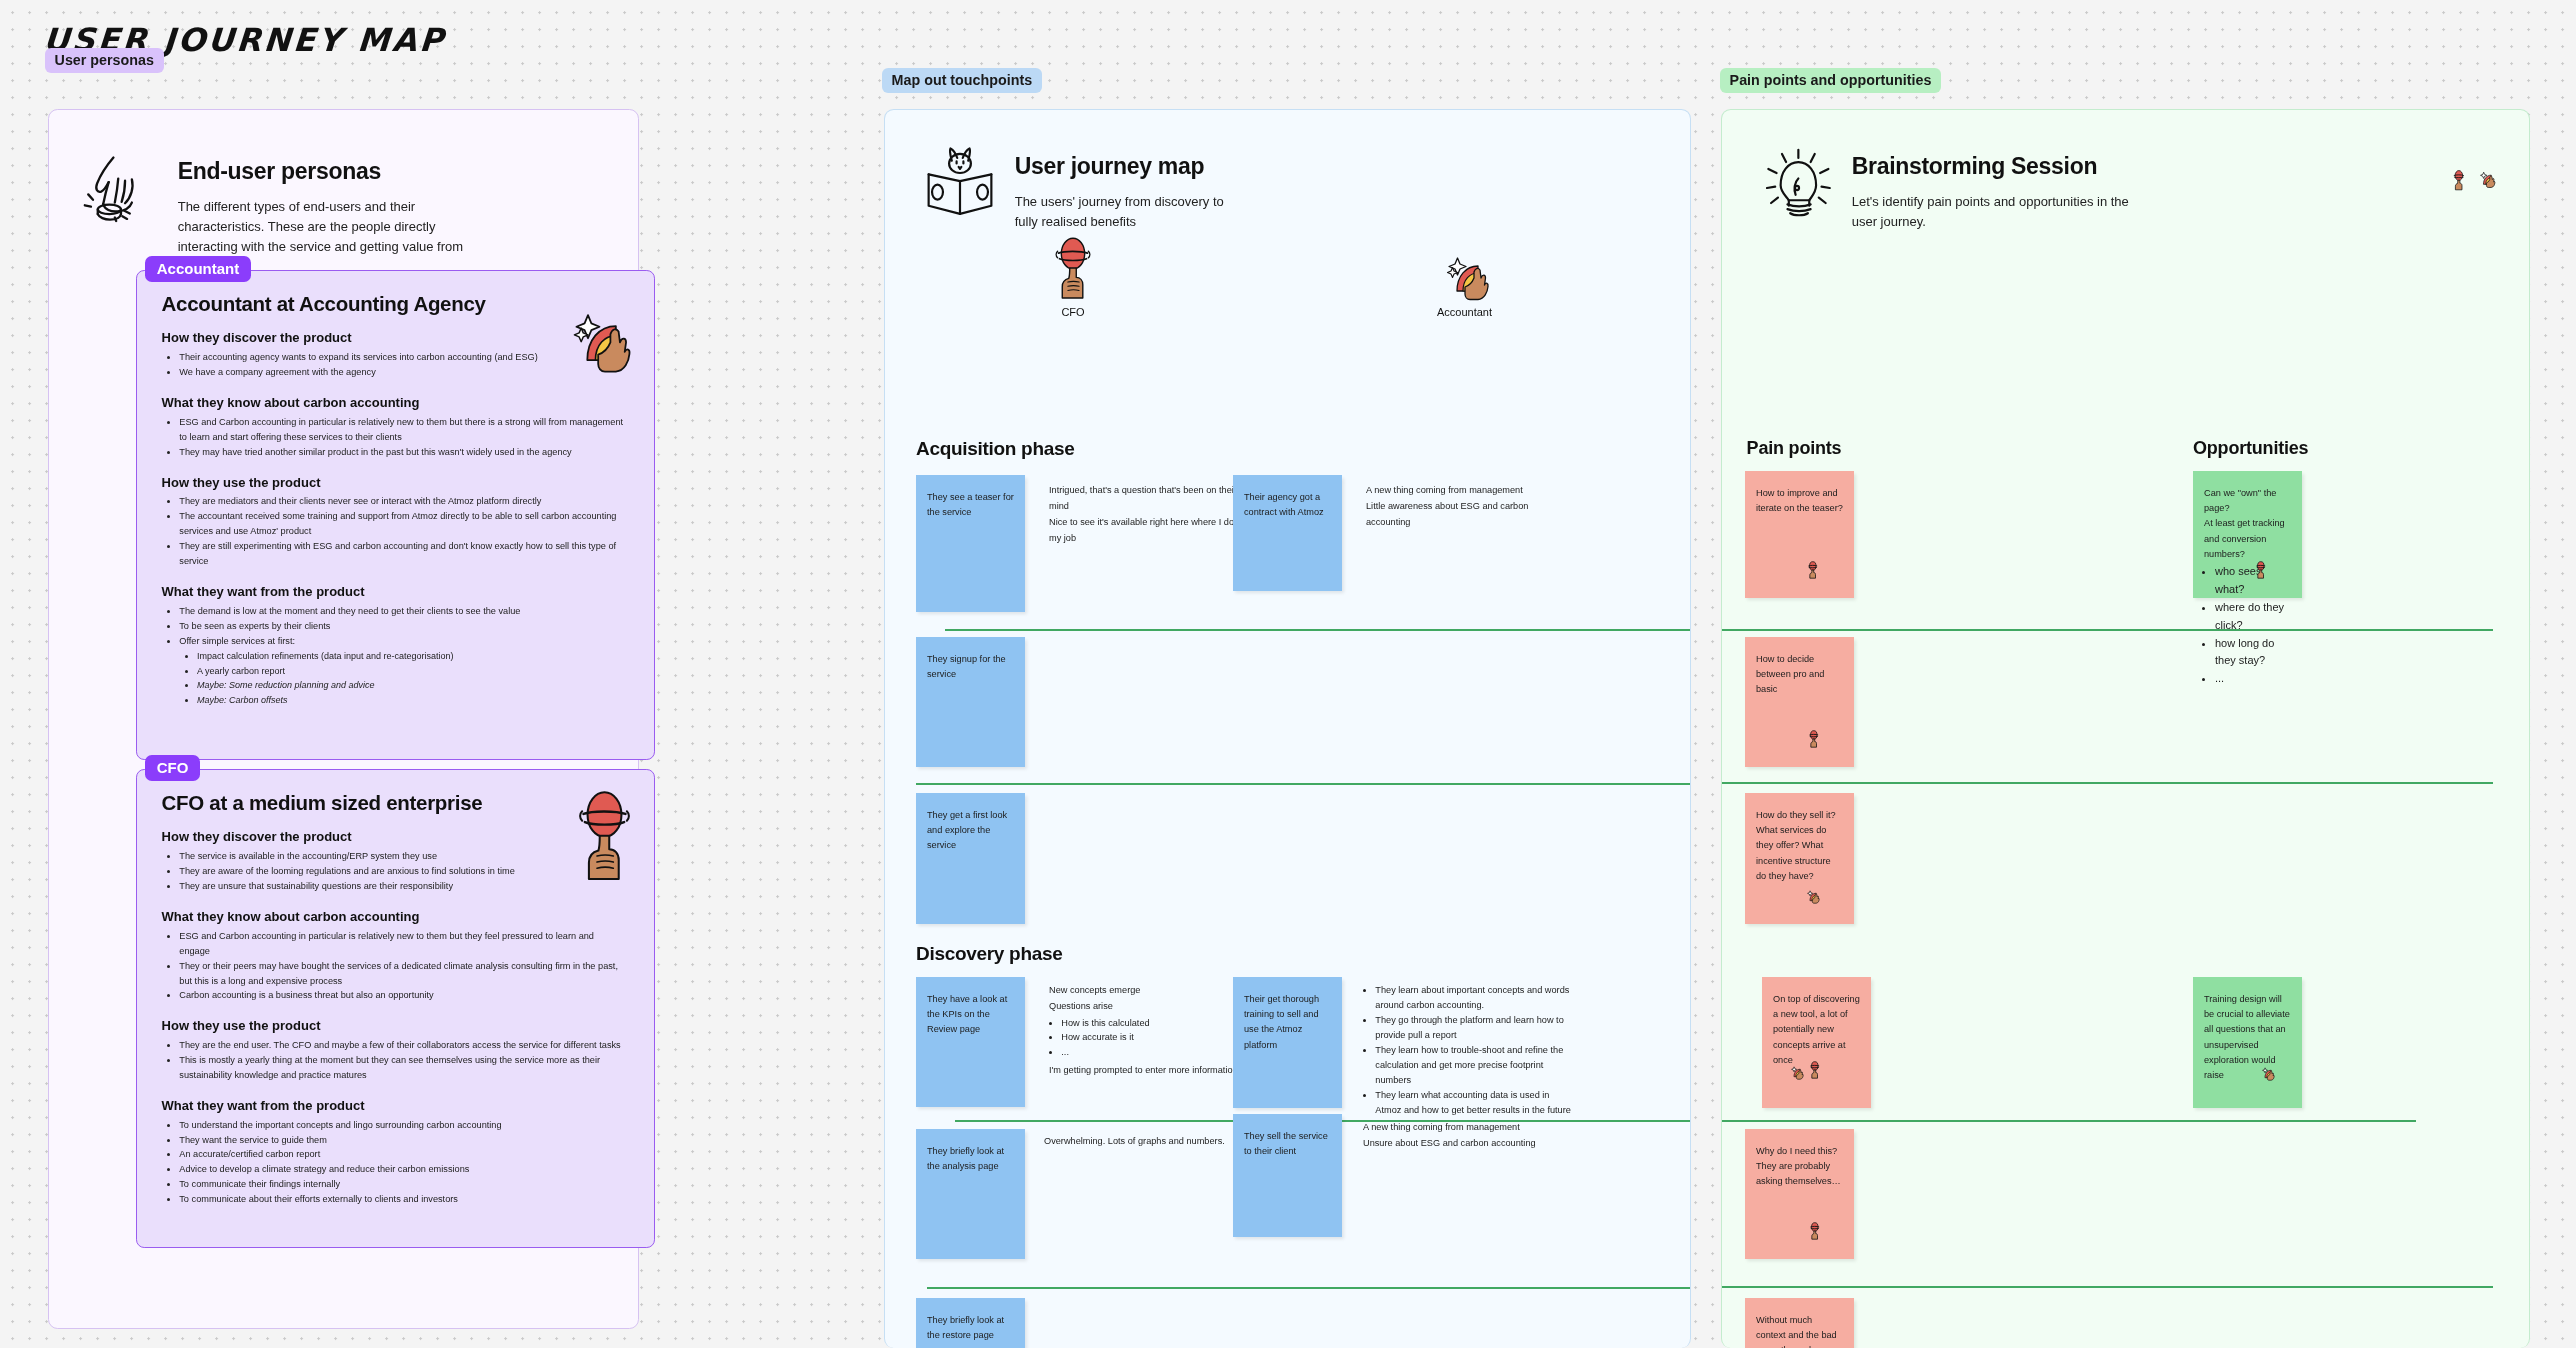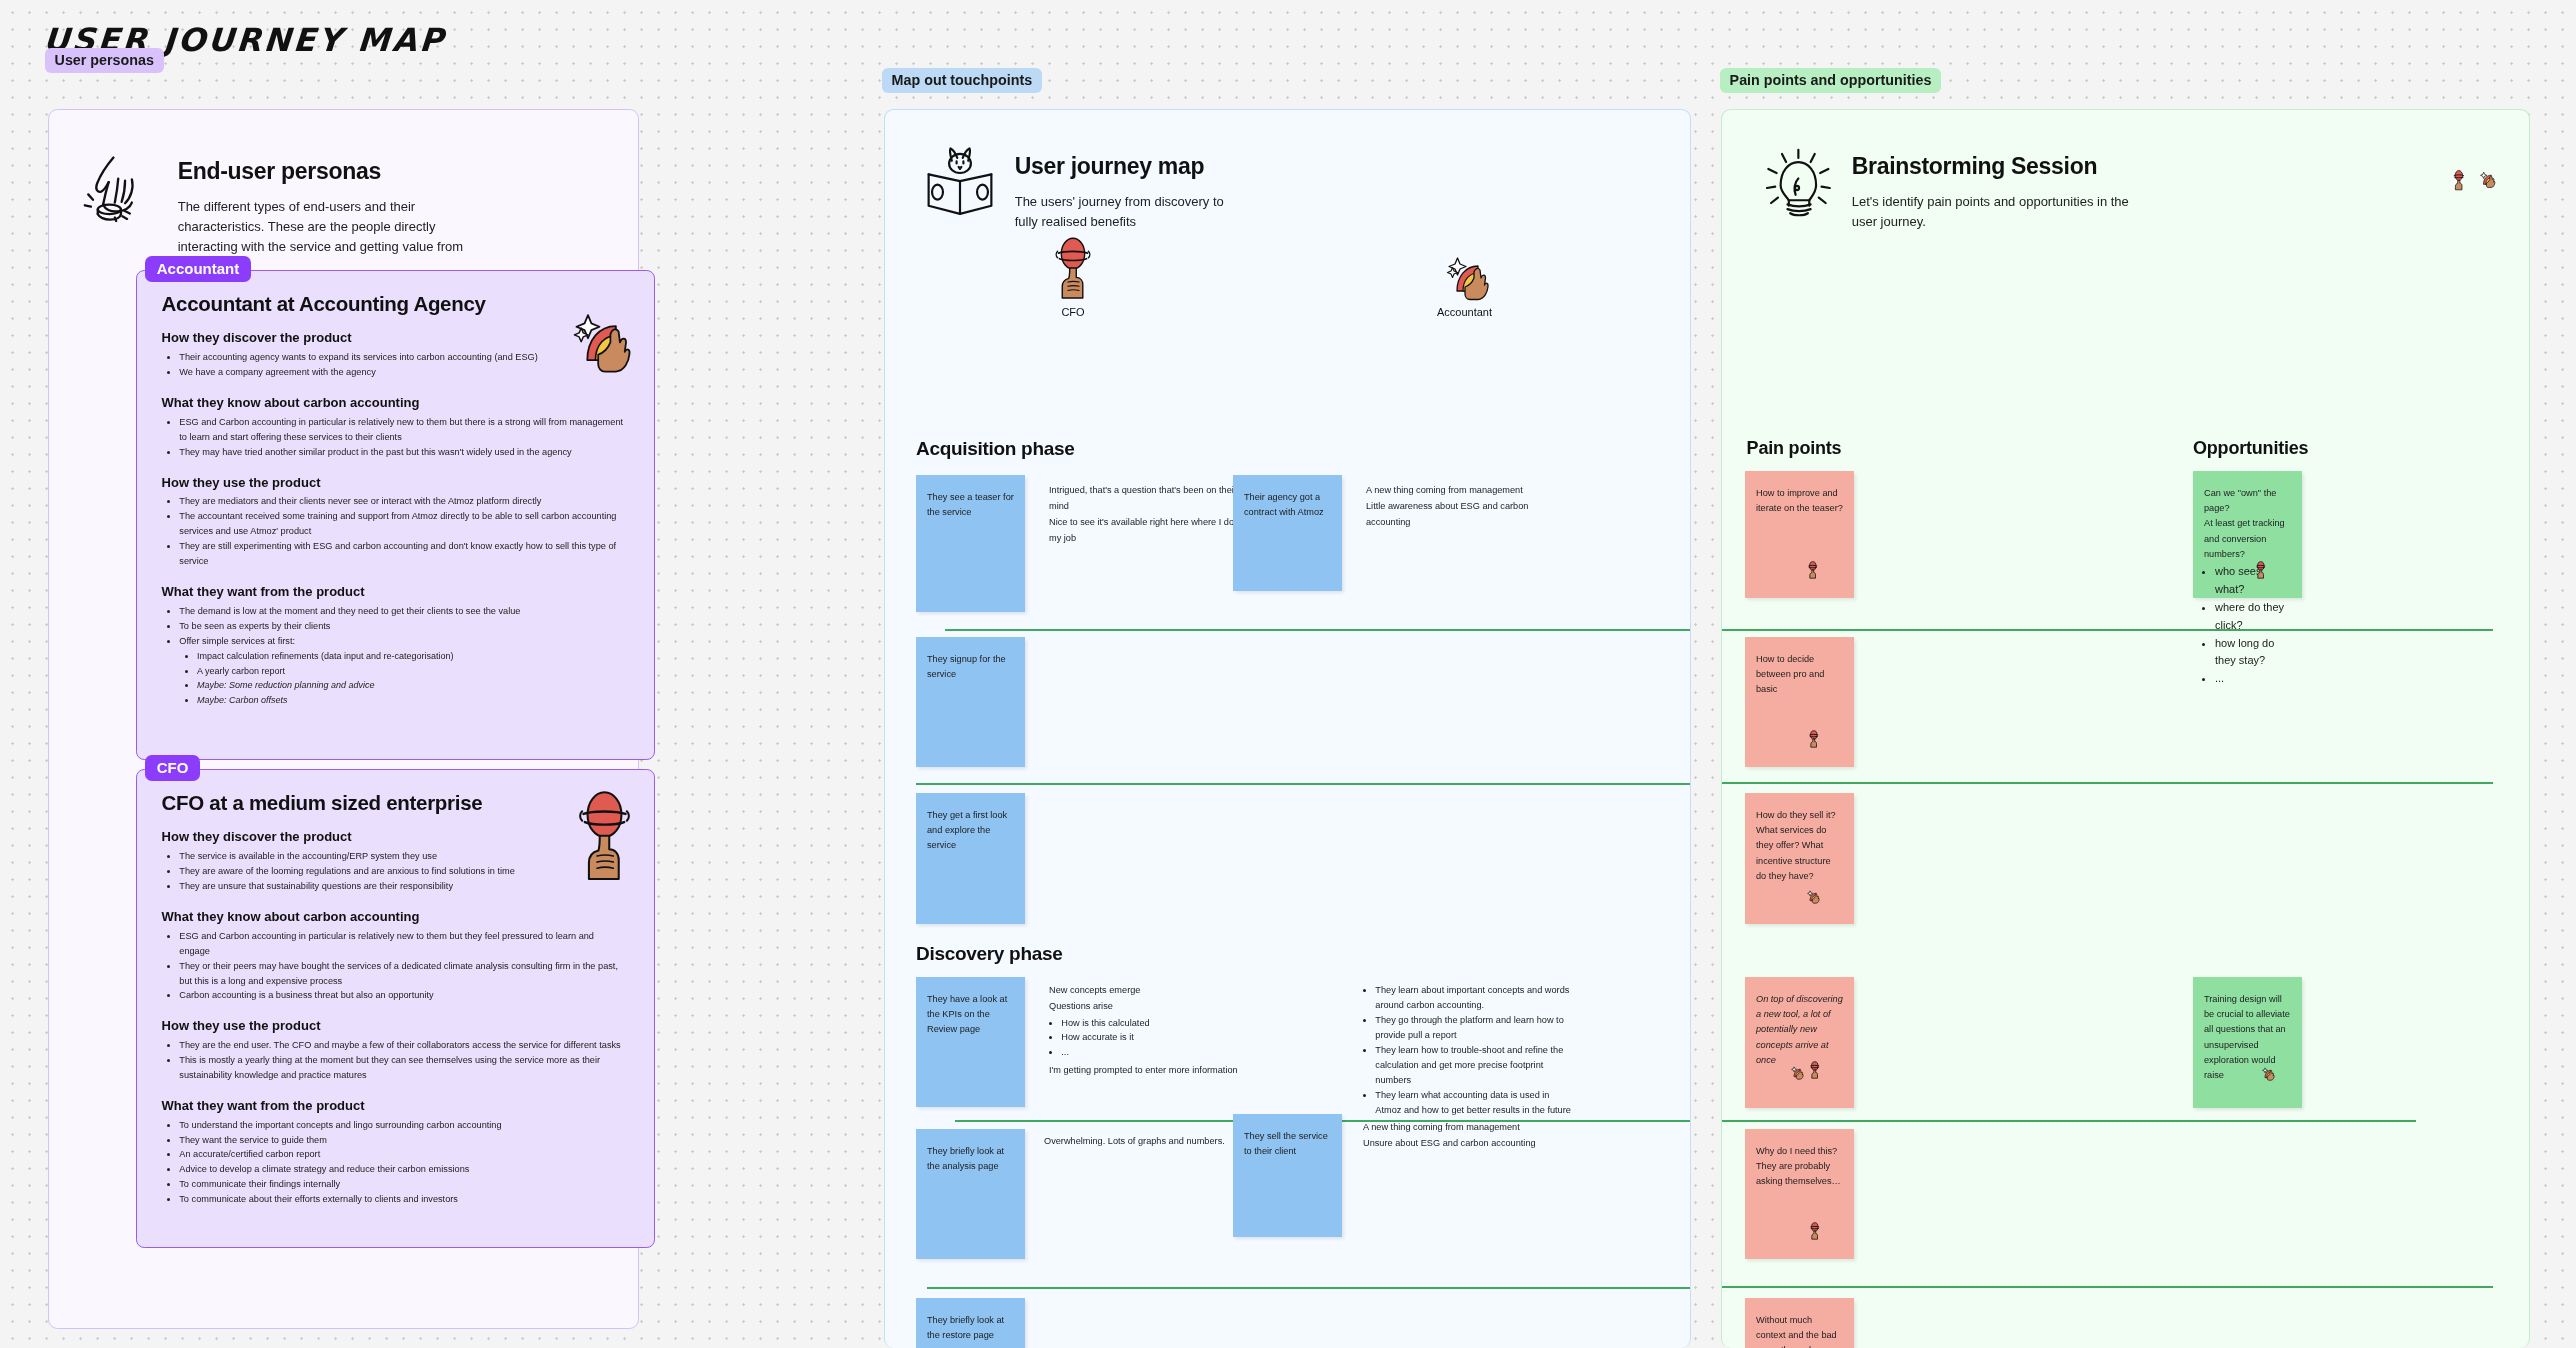--- a/index.html
+++ b/index.html
@@ -360,20 +360,21 @@
     <div class="side-text" style="left:164px; top:872px; width:205px;">
       <div>New concepts emerge</div>
       <div>Questions arise</div>
       <ul>
         <li>How is this calculated</li>
         <li>How accurate is it</li>
         <li>...</li>
       </ul>
       <div>I'm getting prompted to enter more information</div>
     </div>
+    <div class="note note-blue" style="left:348px; top:867px; width:109px; height:131px;">Their get thorough training to sell and use the Atmoz platform</div>
     <div class="side-text" style="left:478px; top:872px; width:212px;">
       <ul>
         <li>They learn about important concepts and words around carbon accounting.</li>
         <li>They go through the platform and learn how to provide pull a report</li>
         <li>They learn how to trouble-shoot and refine the calculation and get more precise footprint numbers</li>
         <li>They learn what accounting data is used in Atmoz and how to get better results in the future</li>
       </ul>
     </div>
     <div class="divider" style="left:70px; top:1010px; width:758px;"></div>
 
@@ -487,21 +488,21 @@
     <div class="note-emoji" style="left:82px; top:779px;">
       <svg viewBox="0 0 110 100" width="16.4" height="15">
           <path d="M36 24 L41 12 L46 24 L58 29 L46 34 L41 46 L36 34 L24 29 Z" fill="#fff" stroke="#111" stroke-width="4.5" stroke-linejoin="round"></path>
           <path d="M40 78 C40 48 58 28 82 28 L82 44 C68 44 56 58 56 78 Z" fill="#e05a52" stroke="#111" stroke-width="4.5" stroke-linejoin="round"></path>
           <path d="M52 78 C52 55 66 42 82 42 L82 56 C74 56 66 64 66 78 Z" fill="#f4c645" stroke="#111" stroke-width="4" stroke-linejoin="round"></path>
           <path d="M64 78 C64 64 72 56 82 56 L82 68 C78 68 76 72 76 78 Z" fill="#4a7fd4" stroke="#111" stroke-width="3.8" stroke-linejoin="round"></path>
           <path d="M74 40 C76 33 82 30 86 36 L88 52 C91 44 97 45 97 52 L95 66 C98 60 103 62 102 69 C101 80 95 94 82 95 L66 95 C60 95 56 90 56 84 L56 70 C62 68 70 62 74 52 Z" fill="#c98a5e" stroke="#111" stroke-width="4.5" stroke-linejoin="round"></path>
         </svg>
     </div>
 
-    <div class="note note-red" style="left:23px; top:867px; width:109px; height:131px;font-style:italic;">On top of discovering a new tool, a lot of potentially new concepts arrive at once</div>
+    <div class="note note-red" style="left:40px; top:867px; width:109px; height:131px;">On top of discovering a new tool, a lot of potentially new concepts arrive at once</div>
     <div class="note-emoji" style="left:66px; top:955px;">
       <svg viewBox="0 0 110 100" width="16.4" height="15">
           <path d="M36 24 L41 12 L46 24 L58 29 L46 34 L41 46 L36 34 L24 29 Z" fill="#fff" stroke="#111" stroke-width="4.5" stroke-linejoin="round"></path>
           <path d="M40 78 C40 48 58 28 82 28 L82 44 C68 44 56 58 56 78 Z" fill="#e05a52" stroke="#111" stroke-width="4.5" stroke-linejoin="round"></path>
           <path d="M52 78 C52 55 66 42 82 42 L82 56 C74 56 66 64 66 78 Z" fill="#f4c645" stroke="#111" stroke-width="4" stroke-linejoin="round"></path>
           <path d="M64 78 C64 64 72 56 82 56 L82 68 C78 68 76 72 76 78 Z" fill="#4a7fd4" stroke="#111" stroke-width="3.8" stroke-linejoin="round"></path>
           <path d="M74 40 C76 33 82 30 86 36 L88 52 C91 44 97 45 97 52 L95 66 C98 60 103 62 102 69 C101 80 95 94 82 95 L66 95 C60 95 56 90 56 84 L56 70 C62 68 70 62 74 52 Z" fill="#c98a5e" stroke="#111" stroke-width="4.5" stroke-linejoin="round"></path>
         </svg>
     </div>
     <div class="note-emoji" style="left:87px; top:951px;">

